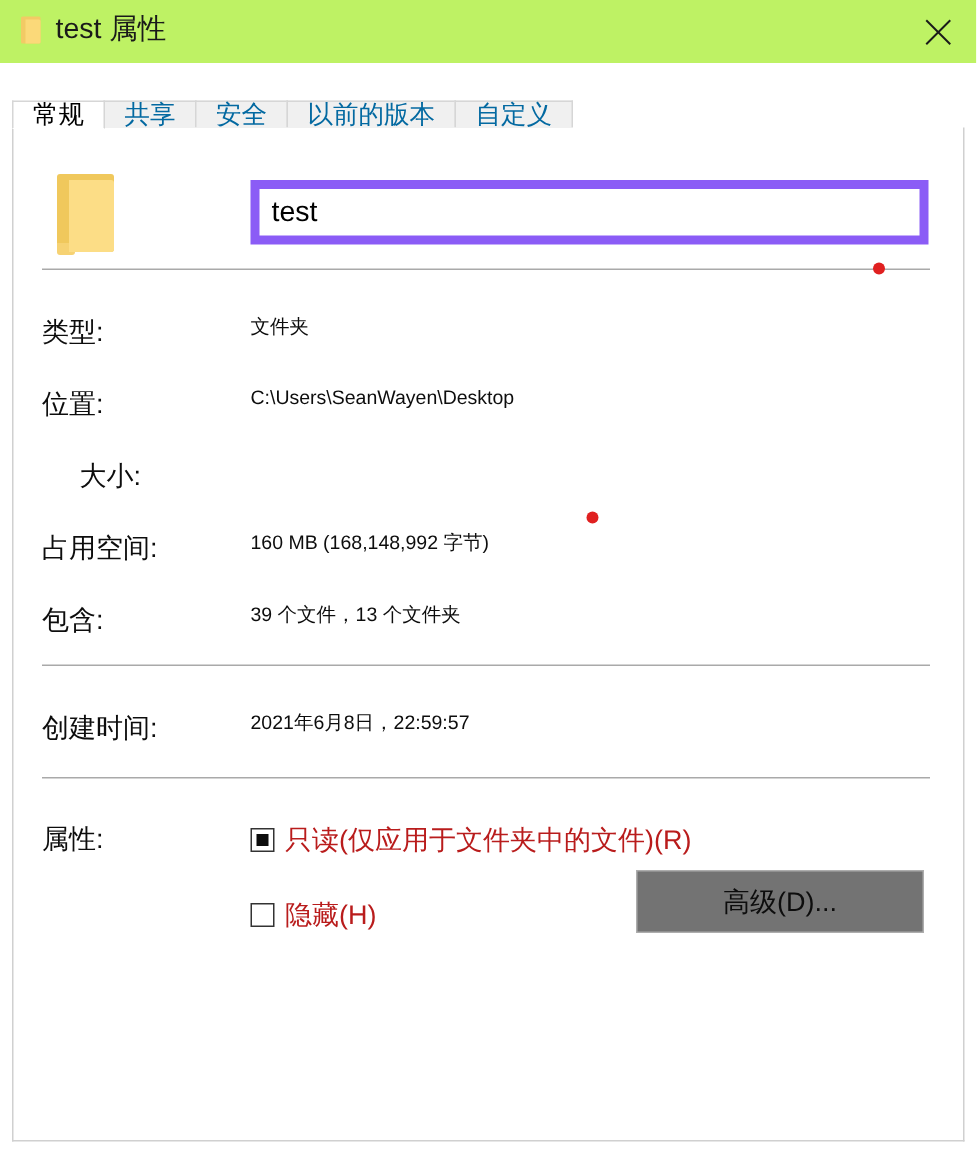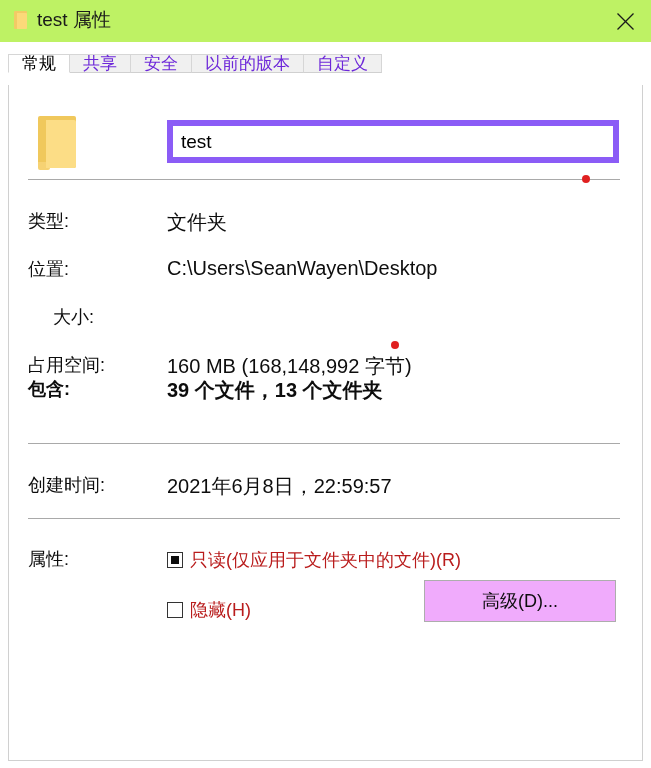--- a/index.html
+++ b/index.html
@@ -81,30 +81,30 @@
     width: 651px;
     height: 44px;
     background: #ffffff;
   }
   .tabs {
     position: absolute;
     left: 8px;
     top: 12px;
     height: 32px;
     display: flex;
-    align-items: flex-start;
+    align-items: flex-end;
   }
   .tab {
     position: relative;
     display: flex;
     align-items: center;
     justify-content: center;
     padding: 0 13px;
     font-size: 17px;
-    color: #6d28d9;
+    color: #0369a1;
     background: #f0f0f0;
     border: 1px solid #d6d6d6;
     border-bottom: 1px solid #d0d0d0;
     margin-left: -1px;
     white-space: nowrap;
     cursor: default;
     line-height: 1;
   }
   .tab:first-child { margin-left: 0; }
   .tab.active {
@@ -187,30 +187,30 @@
     position: absolute;
     left: 28px;
     font-size: 18px;
     color: #0d0d0d;
     white-space: nowrap;
     text-align: right;
   }
   .prop-value {
     position: absolute;
     left: 167px;
-    font-size: 20px;
+    font-size: 13px;
     color: #0d0d0d;
     white-space: nowrap;
   }
 
   .row-type    { top: 209px; }
   .row-loc     { top: 257px; }
   .row-size    { top: 305px; margin-left: 25px; }
   .row-disk    { top: 353px; }
-  .row-contain { top: 377px; font-weight: bold; }
+  .row-contain { top: 401px; }
   .row-created { top: 473px; }
   .row-attrs   { top: 547px; }
 
   
   .attr-line {
     position: absolute;
     left: 167px;
     display: flex;
     align-items: center;
     cursor: default;
@@ -239,21 +239,21 @@
     color: #b91c1c;
     white-space: nowrap;
   }
 
   .adv-button {
     position: absolute;
     left: 424px;
     top: 580px;
     width: 192px;
     height: 42px;
-    background: #f0abfc;
+    background: #737373;
     border: 1px solid #adadad;
     font-family: "Liberation Sans", sans-serif;
     font-size: 18px;
     color: #0d0d0d;
     cursor: default;
     padding: 0;
   }
 
   
   .red-dot {

